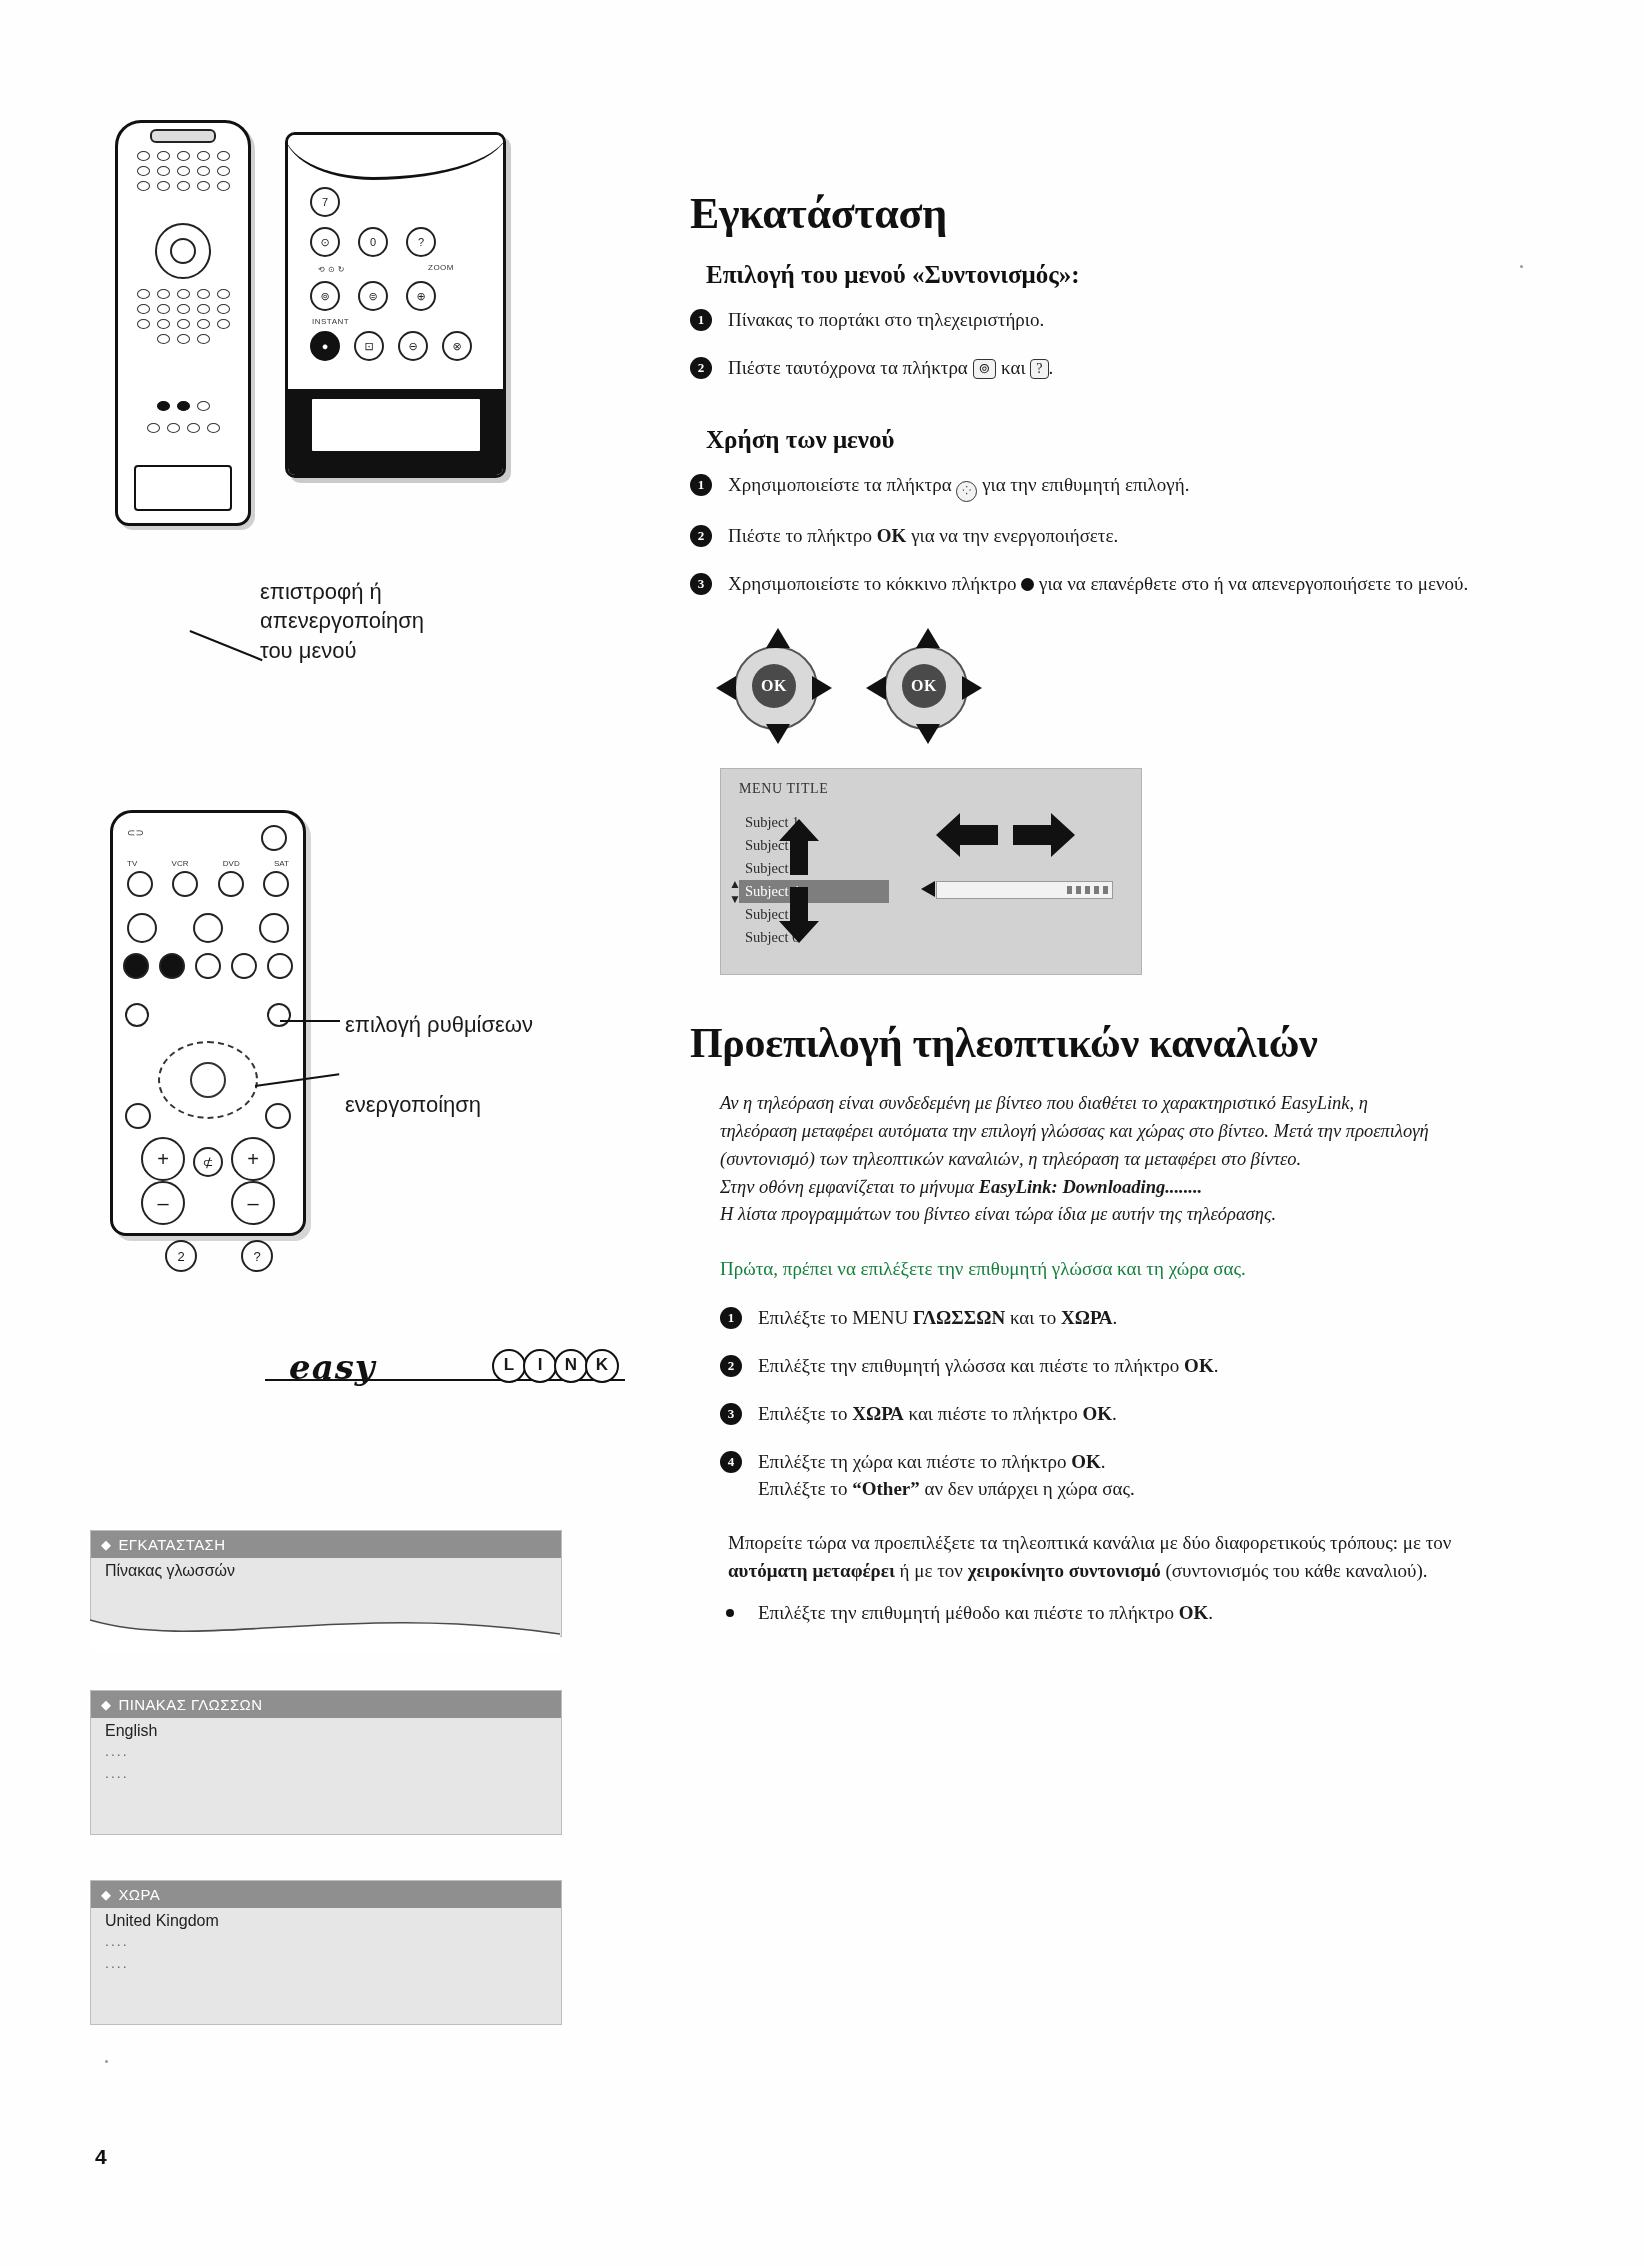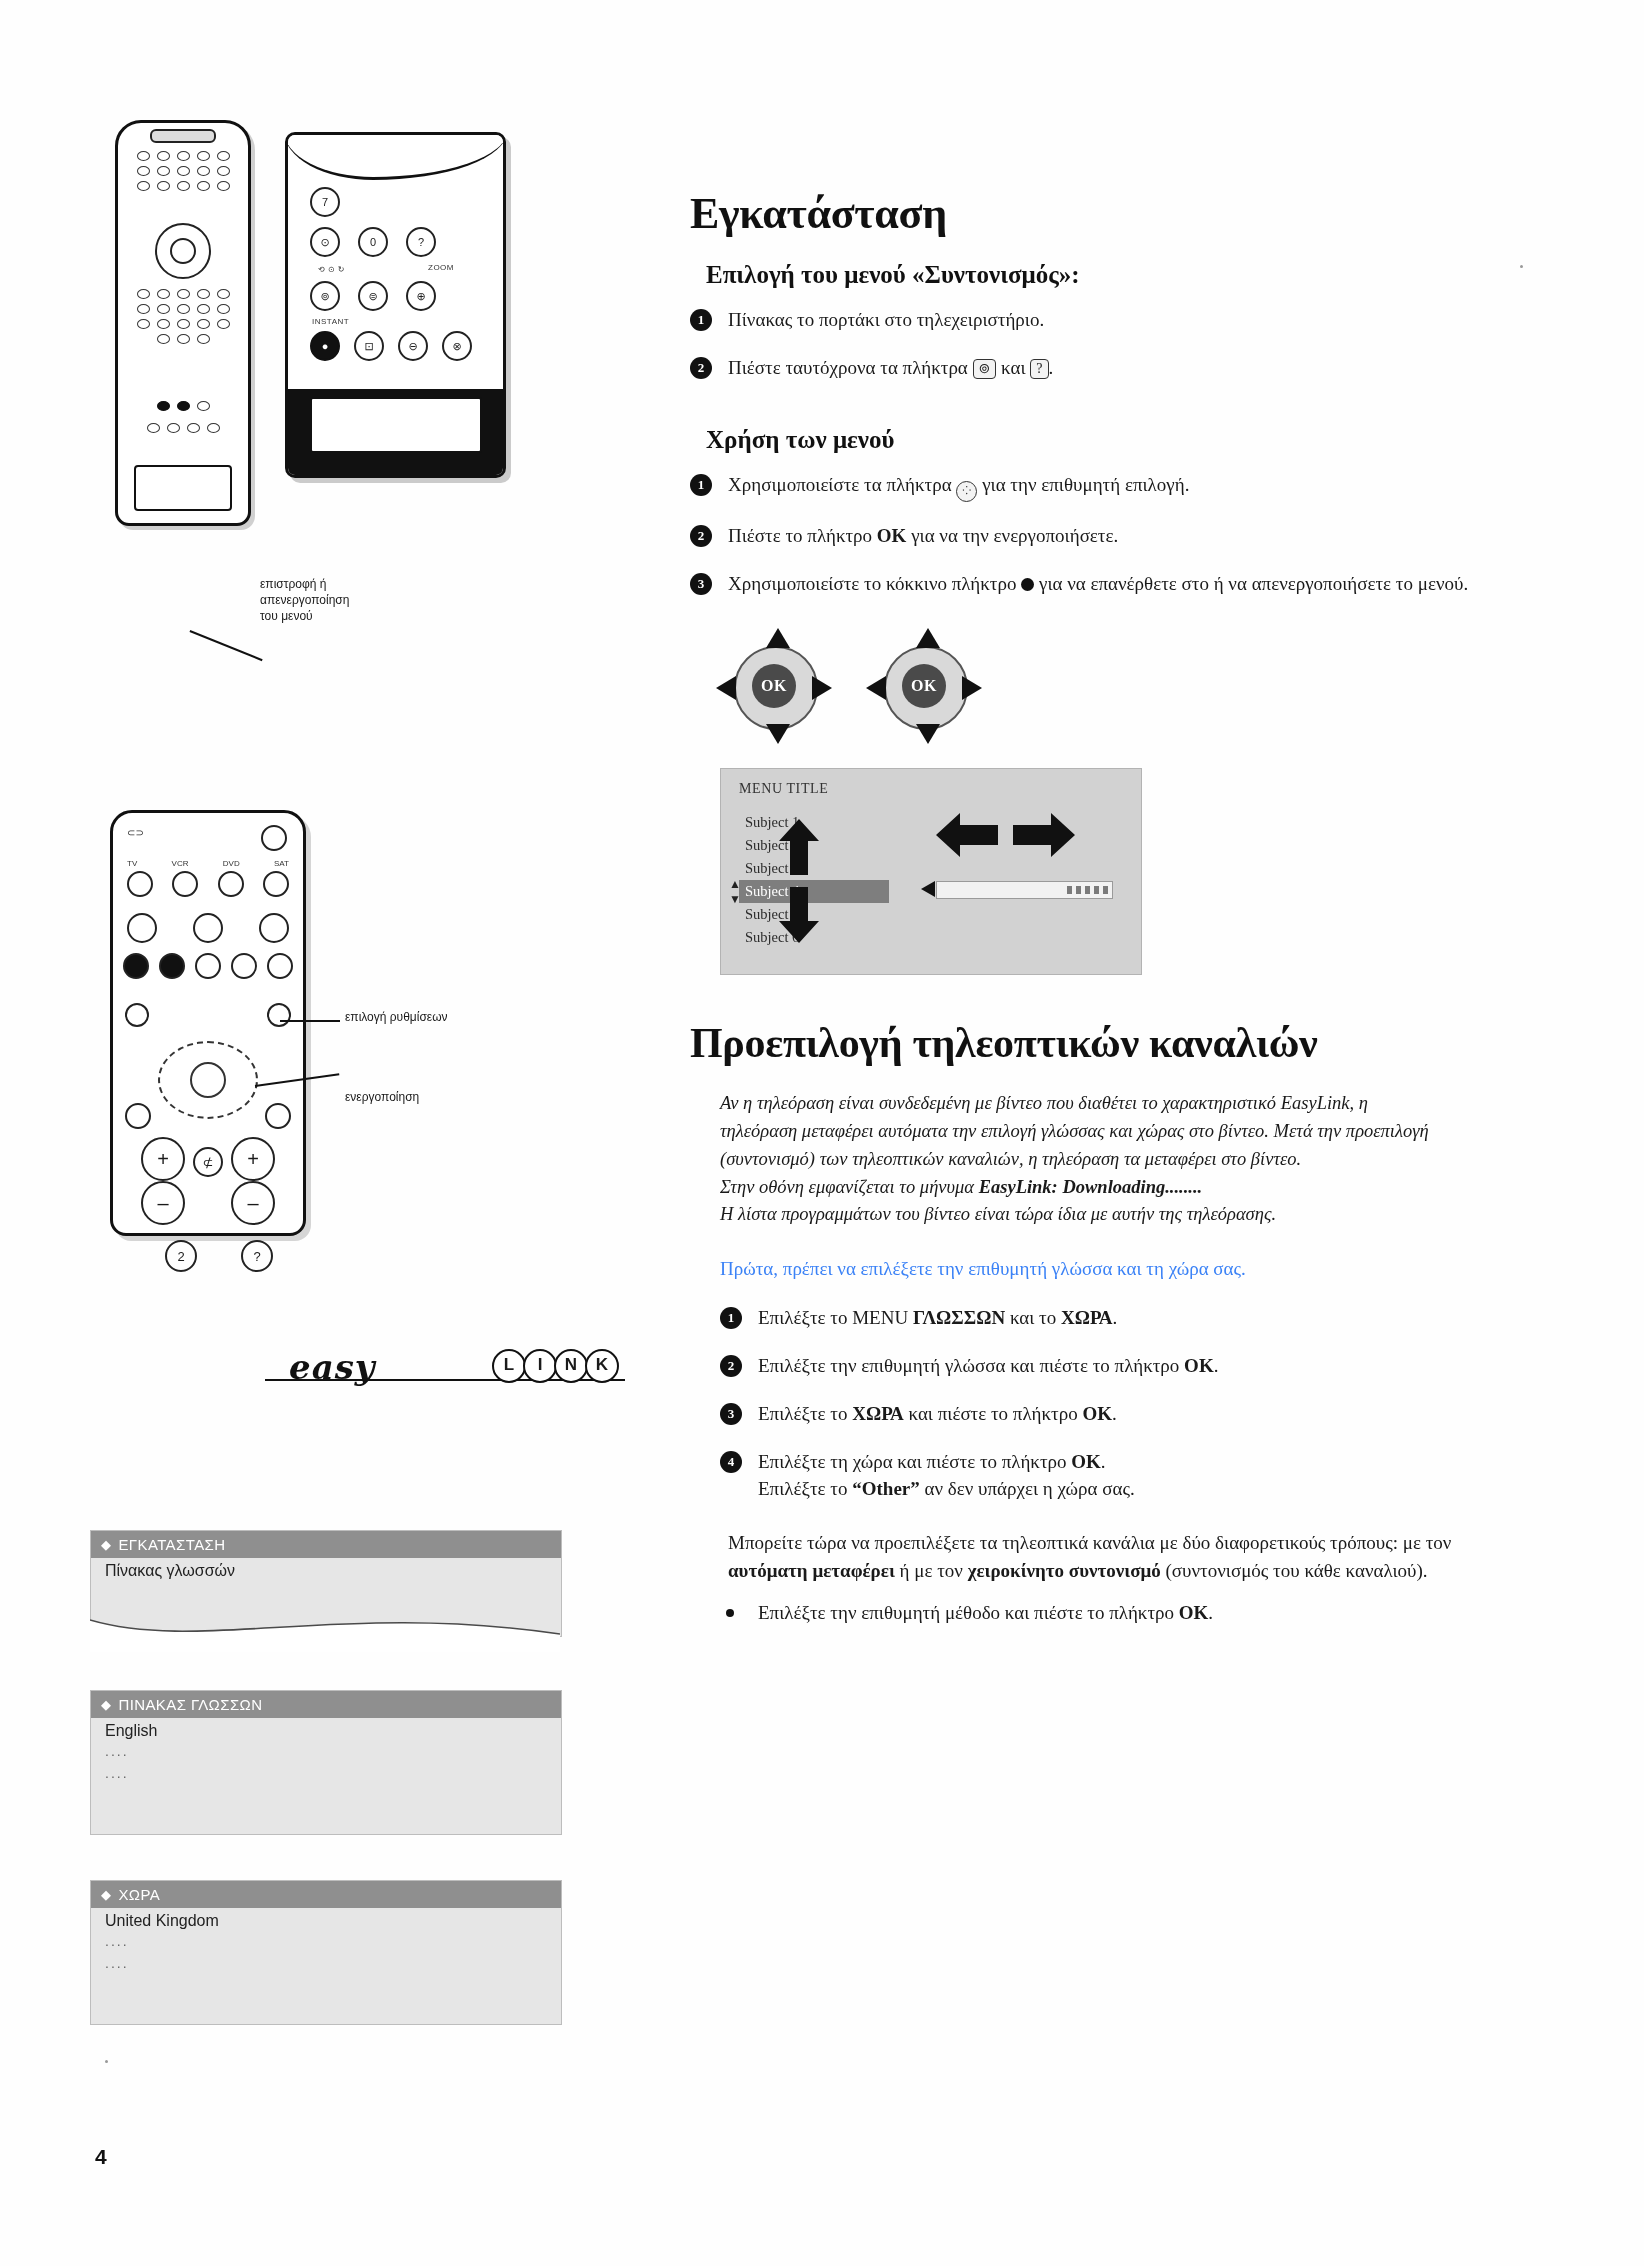--- a/index.html
+++ b/index.html
@@ -153,21 +153,21 @@
   .tiny-lbl {
     position: absolute;
     font-size: 8px;
     color: #333;
     letter-spacing: .5px;
   }
 
   
   .callout {
     position: absolute;
-    font-size: 12px;
+    font-size: 22px;
     line-height: 1.33;
     color: #1a1a1a;
   }
 
   .remote-c {
     position: absolute;
     left: 15px;
     top: 700px;
     width: 190px;
     height: 420px;
@@ -490,21 +490,21 @@
     font-size: 18.5px;
     line-height: 1.5;
     color: #1a1a1a;
     margin: 0 0 26px 30px;
     width: 720px;
   }
   .para {
     font-size: 19px;
     line-height: 1.45;
     margin: 0 0 22px 30px;
-    color: #3b82f6;
+    color: #15803d;
   }
   .tail-para {
     font-size: 19px;
     line-height: 1.5;
     margin: 26px 0 14px 38px;
     color: #1a1a1a;
   }
 
   .page-num {
     position: absolute;

